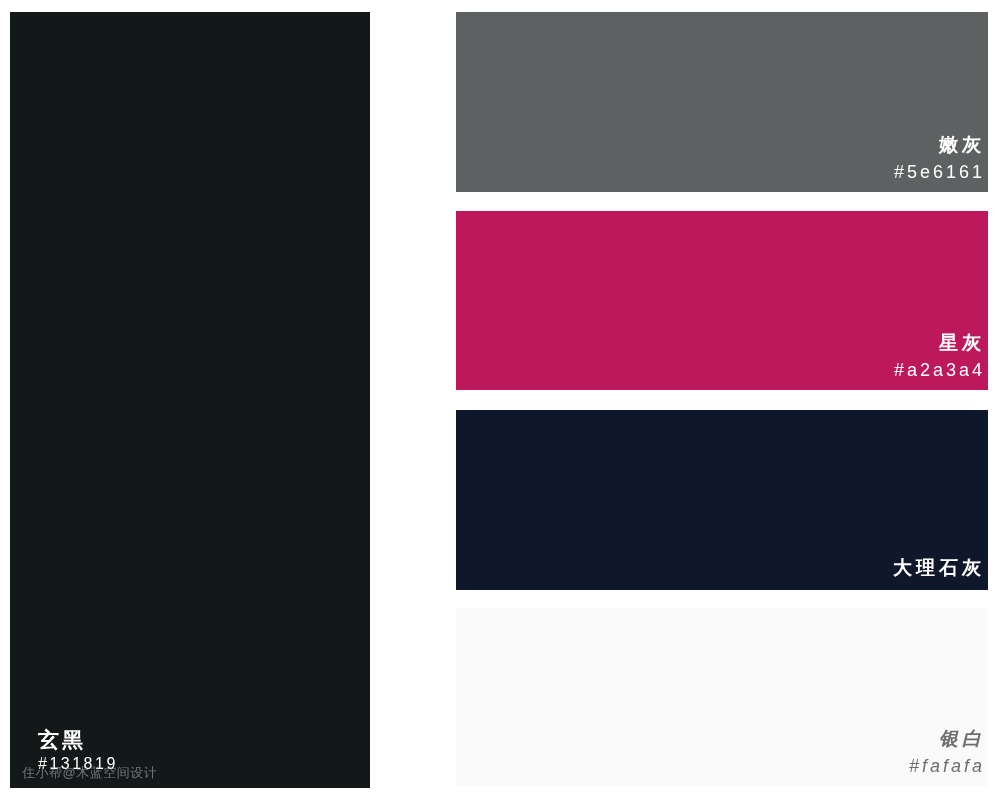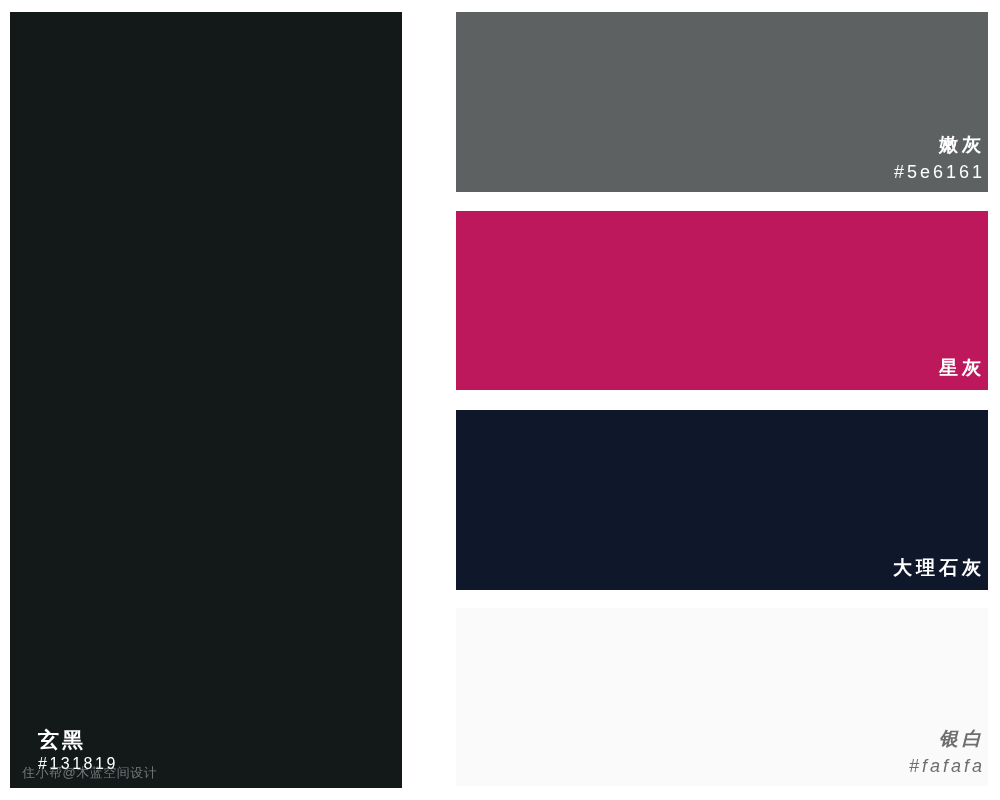--- a/index.html
+++ b/index.html
@@ -18,21 +18,21 @@
     width: 1000px;
     height: 800px;
     background: #ffffff;
   }
 
   
   .swatch-primary {
     position: absolute;
     left: 10px;
     top: 12px;
-    width: 392px;
+    width: 360px;
     height: 776px;
     background: #131819;
     overflow: hidden;
   }
   .swatch-primary .caption {
     position: absolute;
     left: 28px;
     bottom: 14px;
     text-align: left;
   }
@@ -125,20 +125,21 @@
     <div class="swatch swatch-1 text-light" style="background:#5e6161;">
       <div class="caption">
         <div class="name">嫩灰</div>
         <div class="hex">#5e6161</div>
       </div>
     </div>
 
     <div class="swatch swatch-2 text-light" style="background:#be185d;">
       <div class="caption">
         <div class="name">星灰</div>
+        <div class="hex">#a2a3a4</div>
       </div>
     </div>
 
     <div class="swatch swatch-3 text-light" style="background:#0f172a;">
       <div class="caption">
         <div class="name">大理石灰</div>
       </div>
     </div>
 
     <div class="swatch swatch-4 text-dark" style="background:#fafafa;font-style:italic;">

